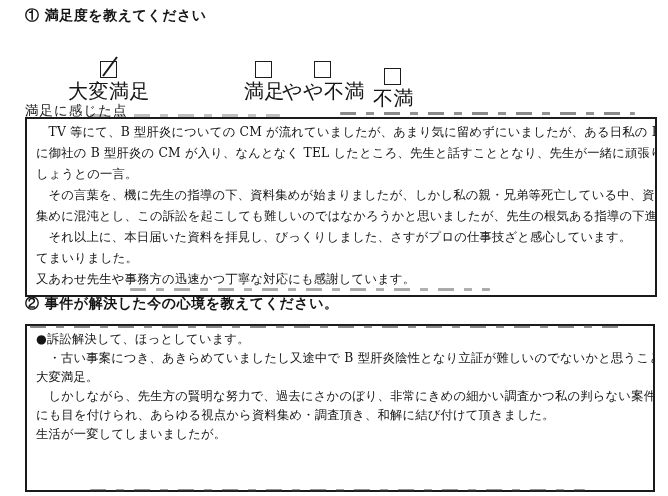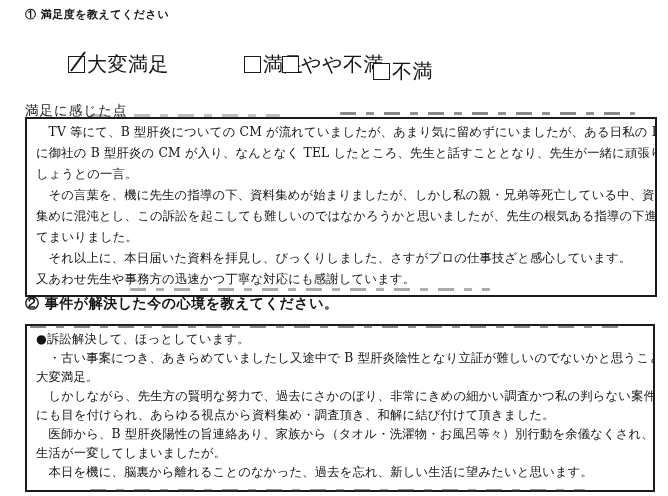--- a/index.html
+++ b/index.html
@@ -5,24 +5,24 @@
   html,body{margin:0;padding:0;background:#ffffff;}
   #page{
     position:relative;width:668px;height:496px;background:#ffffff;
     font-family:"DejaVu Serif","Liberation Serif",serif;color:#1a1a1a;
     overflow:hidden;
   }
   .heading{
     position:absolute;left:25px;font-weight:700;letter-spacing:.5px;
     white-space:nowrap;color:#141414;
   }
-  #q1-heading{top:7px;font-size:11px;}
+  #q1-heading{top:7px;font-size:14px;}
   #q2-heading{top:295px;font-size:14px;}
   #options-row{position:absolute;top:44px;left:0;width:668px;height:26px;}
-  .cb-item{position:absolute;top:7px;display:flex;align-items:center;white-space:nowrap;}
+  .cb-item{position:absolute;top:17px;display:flex;align-items:center;white-space:nowrap;flex-direction:column;}
   .cb-item:nth-child(1){left:68px;}
   .cb-item:nth-child(2){left:202px;padding-left:42px;}
   .cb-item:nth-child(3){left:282px;}
   .cb-item:nth-child(4){left:373px;margin-top:7px;}
   .cb-item:nth-child(5){left:488px;gap:48px;}
   .cb-box{
     position:relative;width:15px;height:15px;border:1.8px solid #1c1c1c;
     display:inline-block;margin-right:2px;flex:0 0 auto;background:#fff;
   }
   .cb-box svg{position:absolute;left:-2px;top:-7px;overflow:visible;}
@@ -82,36 +82,34 @@
     </div>
 
   <div class="answer-label">満足に感じた点</div>
 
   <div id="q1-answer-box" class="answer-box">
       <div class="line">　TV 等にて、B 型肝炎についての CM が流れていましたが、あまり気に留めずにいましたが、ある日私の PC</div>
       <div class="line">に御社の B 型肝炎の CM が入り、なんとなく TEL したところ、先生と話すこととなり、先生が一緒に頑張りま</div>
       <div class="line">しょうとの一言。</div>
       <div class="line">　その言葉を、機に先生の指導の下、資料集めが始まりましたが、しかし私の親・兄弟等死亡している中、資料</div>
       <div class="line">集めに混沌とし、この訴訟を起こしても難しいのではなかろうかと思いましたが、先生の根気ある指導の下進め</div>
+      <div class="line">　それ以上に、本日届いた資料を拝見し、びっくりしました、さすがプロの仕事技ざと感心しています。</div>
       <div class="line">てまいりました。</div>
-      <div class="line">　それ以上に、本日届いた資料を拝見し、びっくりしました、さすがプロの仕事技ざと感心しています。</div>
       <div class="line">又あわせ先生や事務方の迅速かつ丁寧な対応にも感謝しています。</div>
     </div>
 
   <div id="q2-heading" class="heading">② 事件が解決した今の心境を教えてください。</div>
 
   <div id="q2-answer-box" class="answer-box">
       <div class="line">●訴訟解決して、ほっとしています。</div>
       <div class="line">　・古い事案につき、あきらめていましたし又途中で B 型肝炎陰性となり立証が難しいのでないかと思うことが</div>
       <div class="line">大変満足。</div>
       <div class="line">　しかしながら、先生方の賢明な努力で、過去にさかのぼり、非常にきめの細かい調査かつ私の判らない案件等</div>
       <div class="line">にも目を付けられ、あらゆる視点から資料集め・調査頂き、和解に結び付けて頂きました。</div>
-      <div class="line">　医師から、B 型肝炎陽性の旨連絡あり、家族から（タオル・洗濯物・お風呂等々）別行動を余儀なくされ、</div>
       <div class="line">生活が一変してしまいましたが。</div>
-      <div class="line">　本日を機に、脳裏から離れることのなかった、過去を忘れ、新しい生活に望みたいと思います。</div>
     </div>
 
   <div id="art1" class="art"></div>
   <div id="art2" class="art"></div>
   <div id="art3" class="art"></div>
   <div id="art4" class="art"></div>
   <div id="art5" class="art"></div>
 </div>
 
 </body></html>

